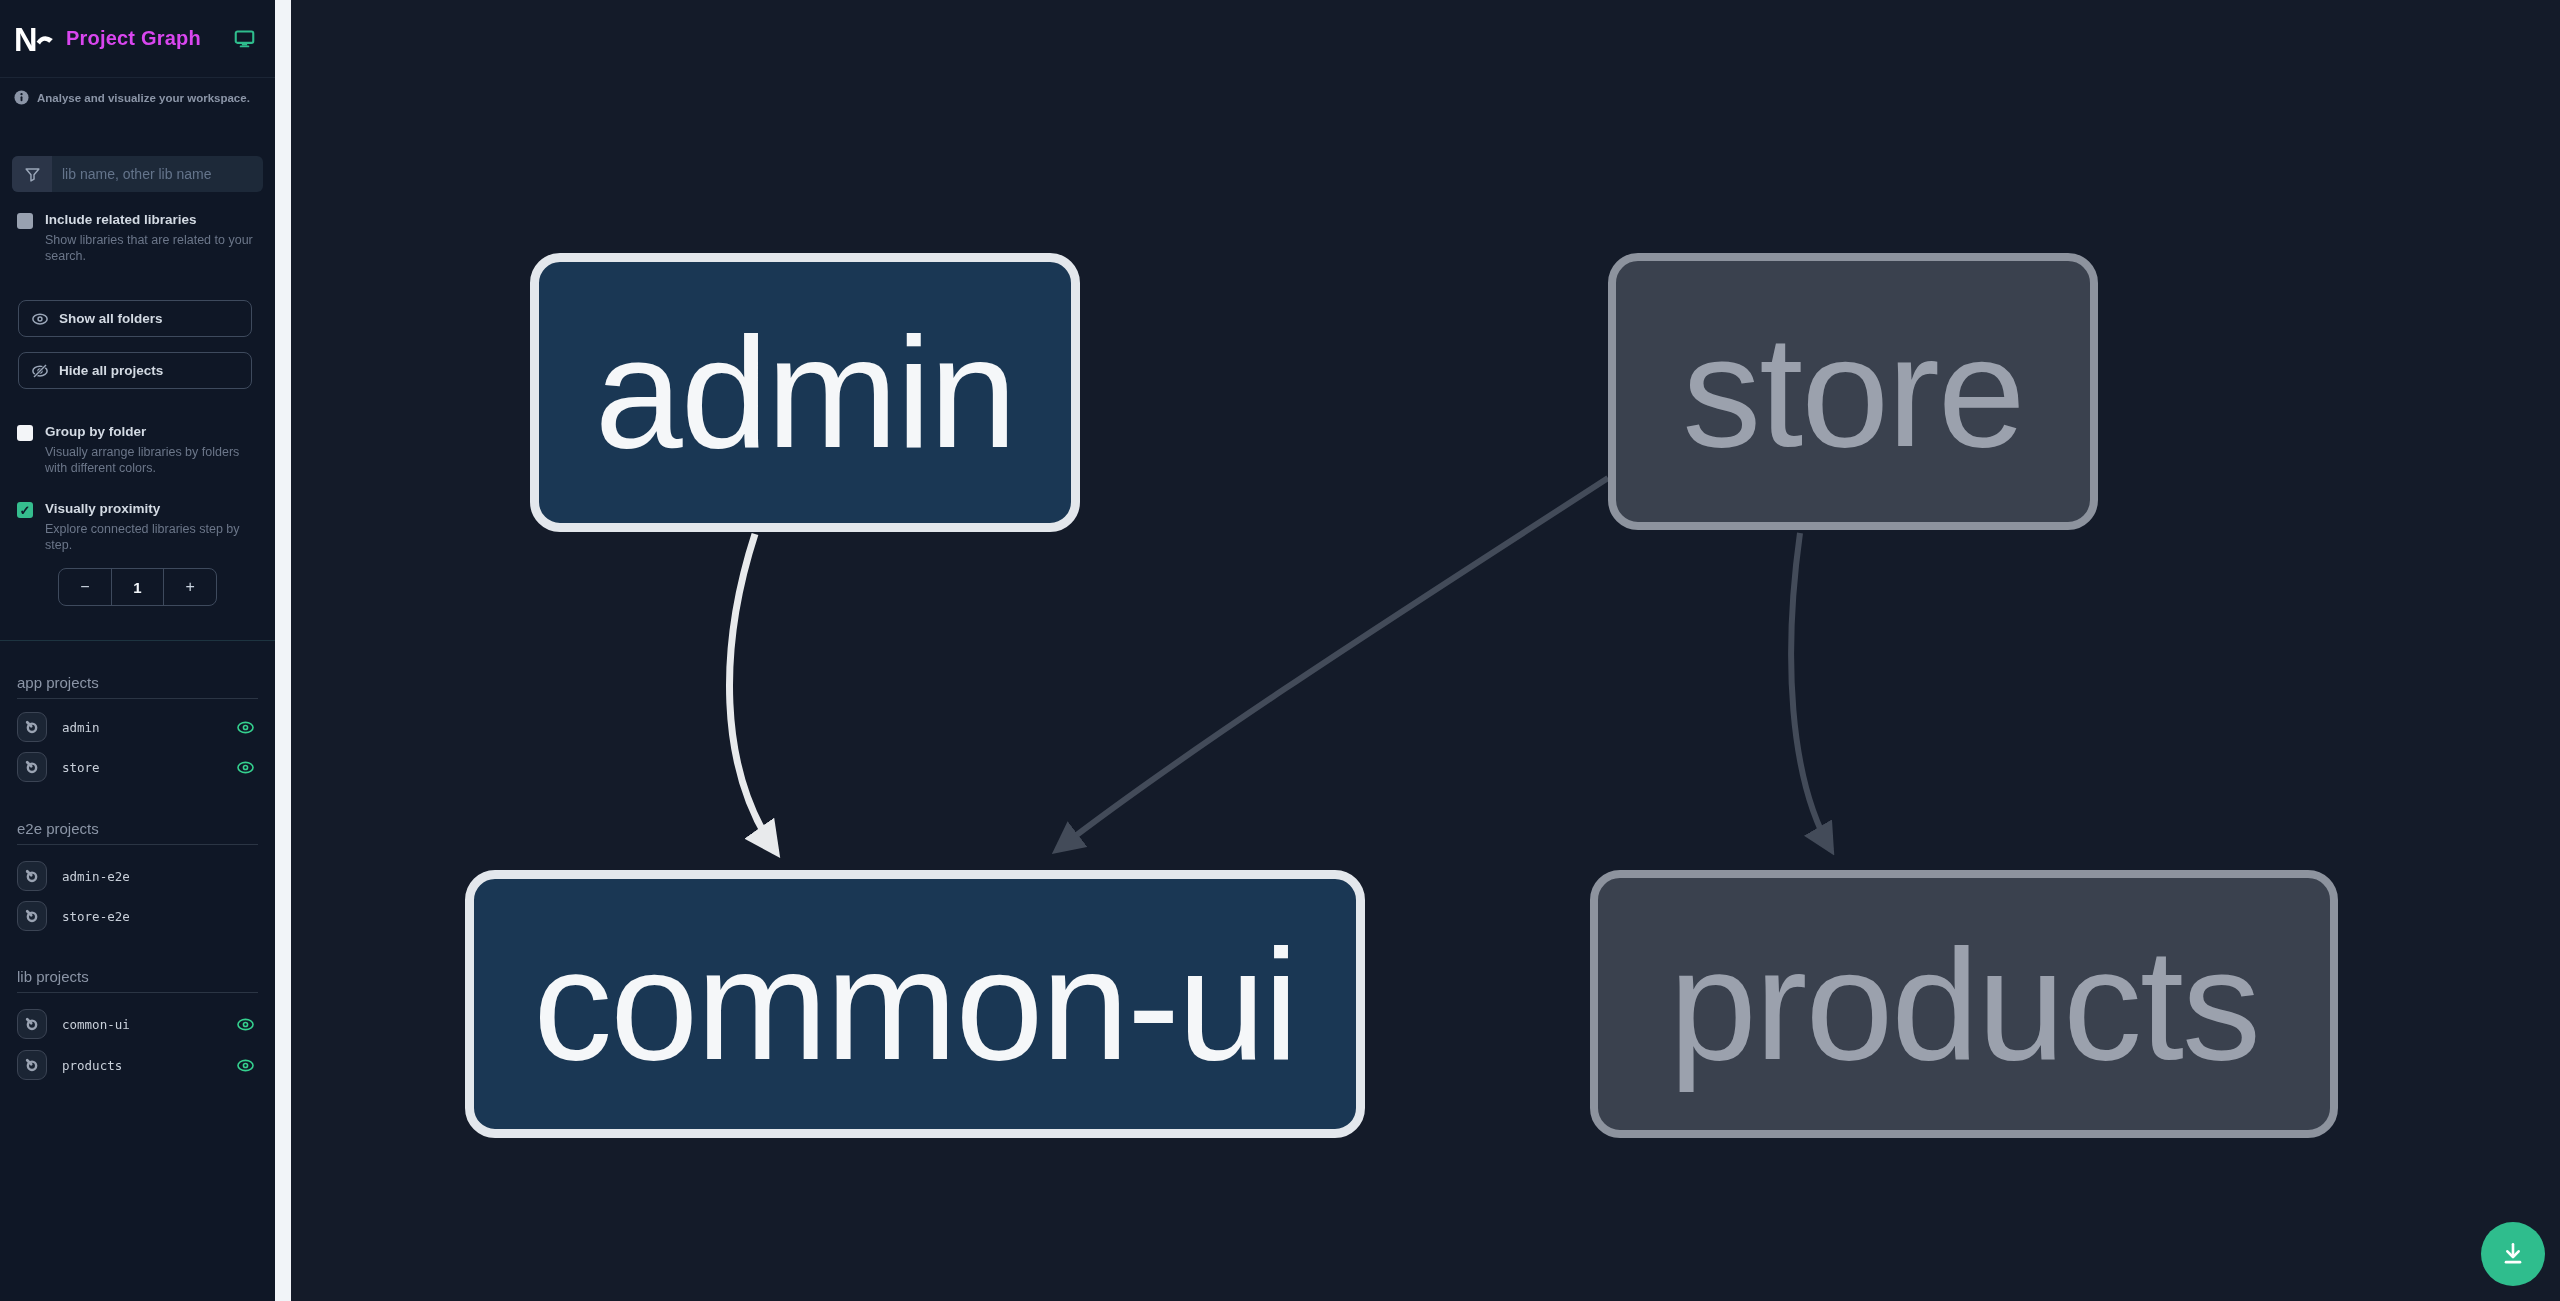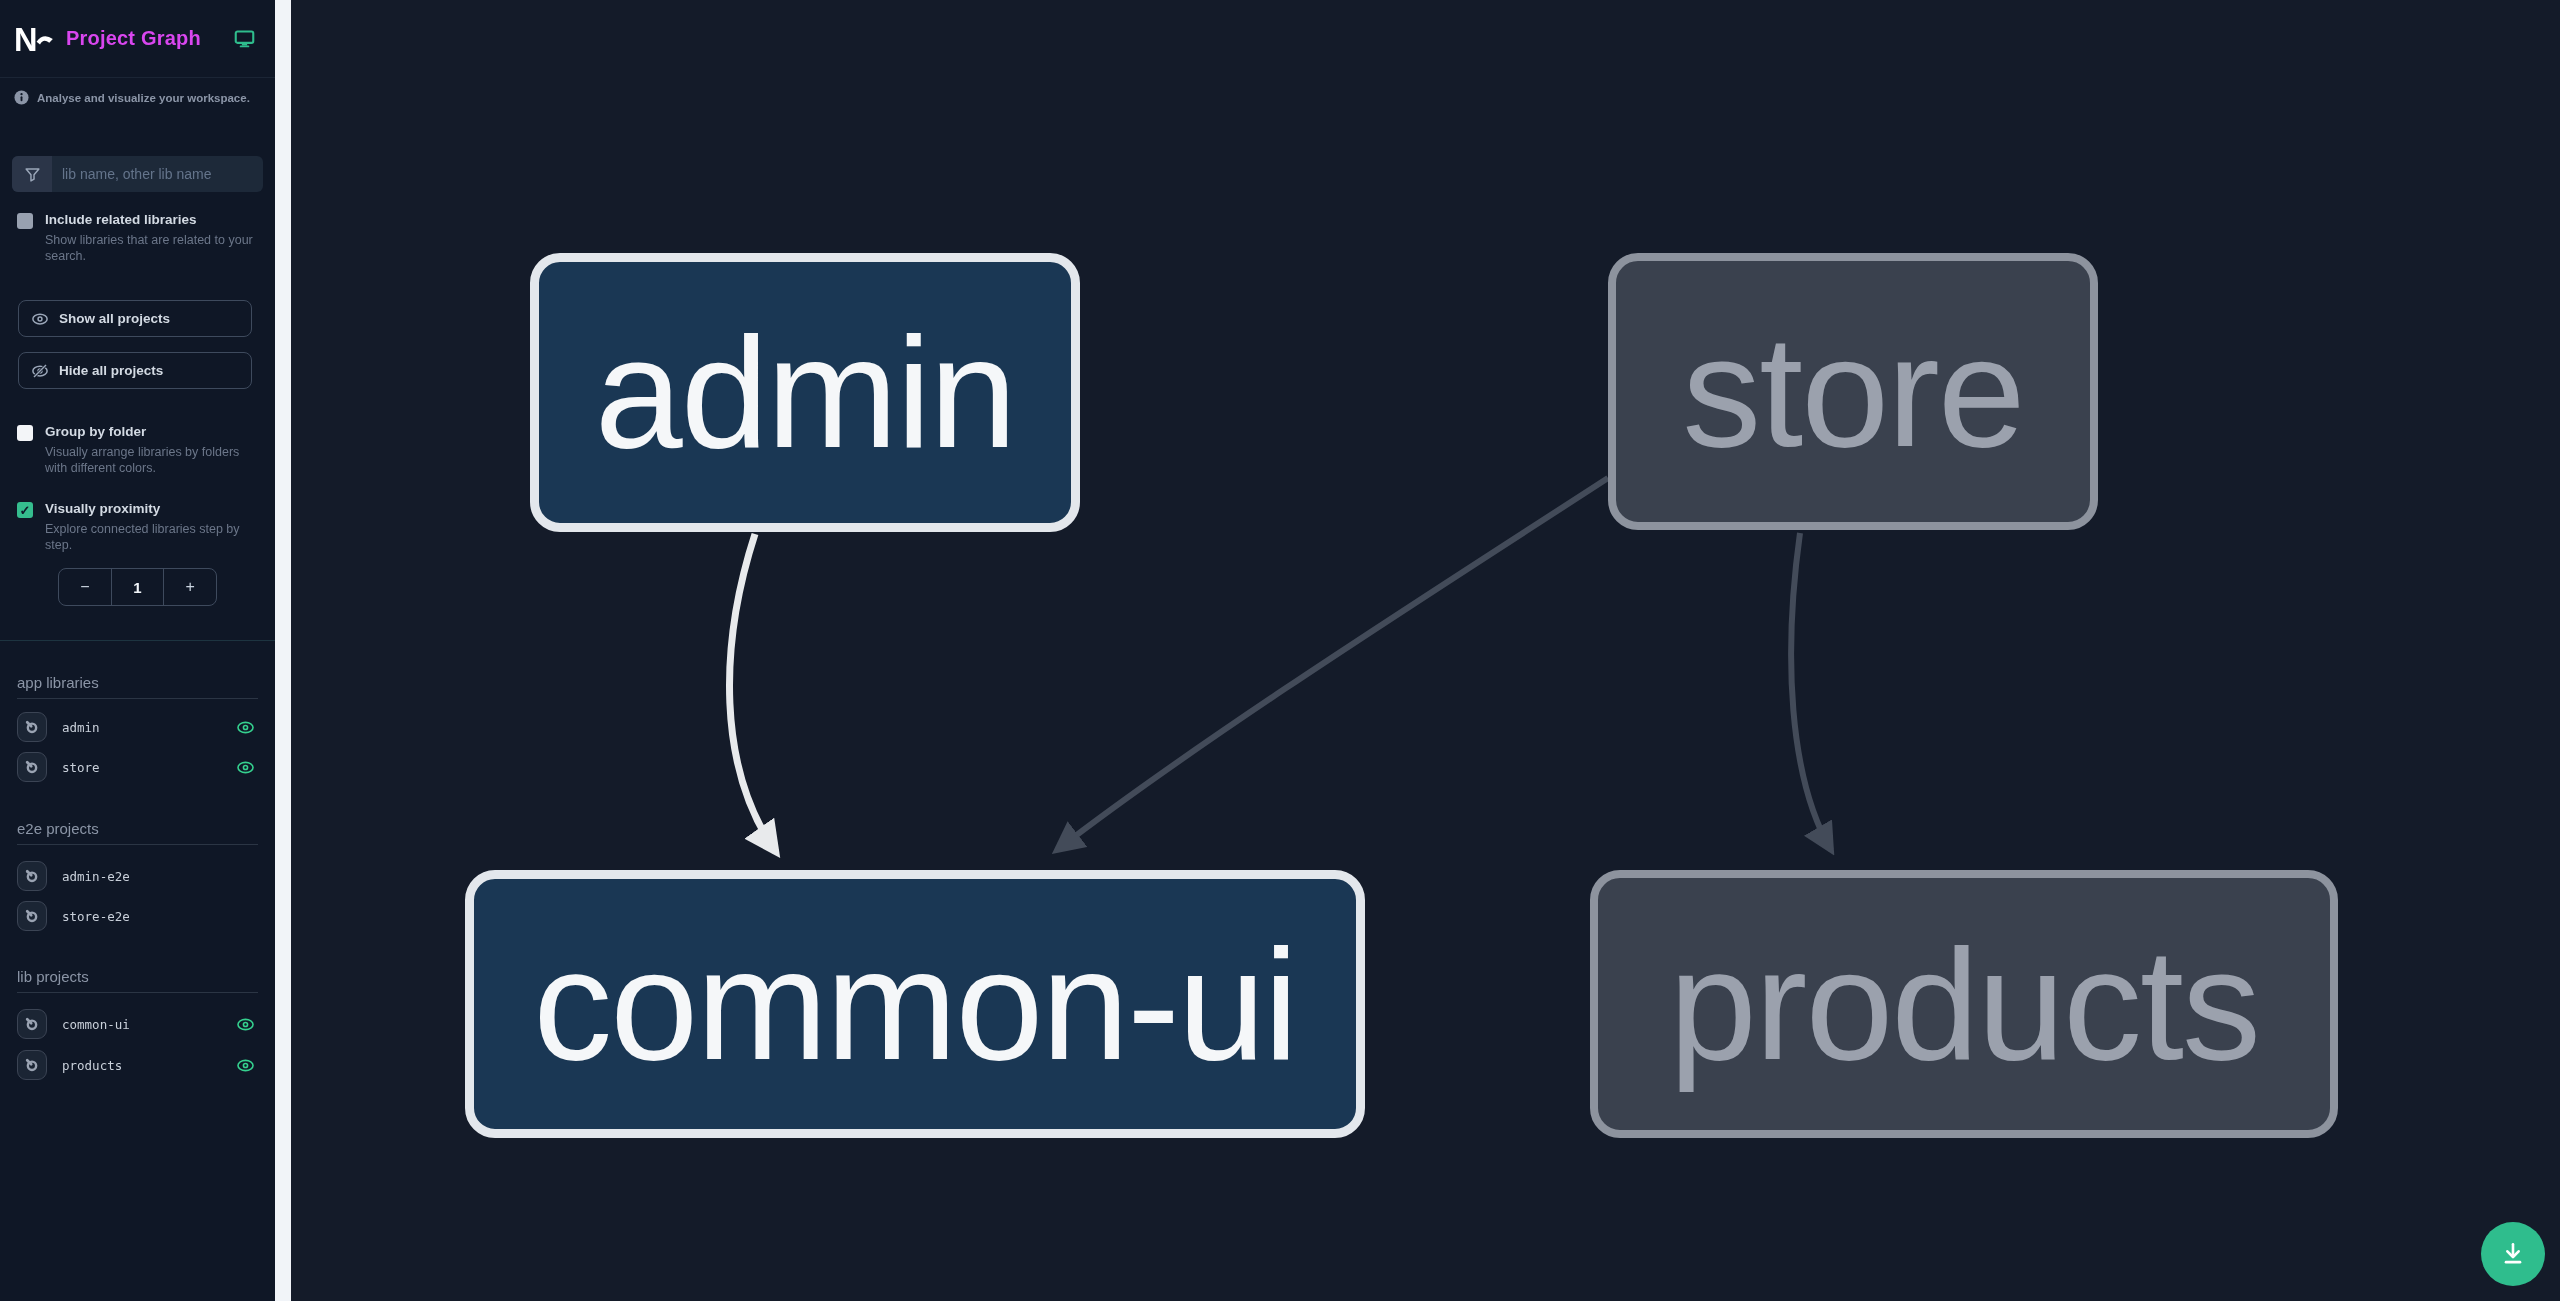--- a/index.html
+++ b/index.html
@@ -156,21 +156,21 @@
       <span class="cb cb-gray"></span>
       <div class="lbl">Include related libraries</div>
       <div class="desc">Show libraries that are related to your search.</div>
     </div>
 
     <button class="sb-btn" style="top:300px">
       <svg width="18" height="18" viewBox="0 0 24 24">
         <ellipse cx="12" cy="12" rx="9.5" ry="6.5" fill="none" stroke="#9aa6b8" stroke-width="2"></ellipse>
         <circle cx="12" cy="12" r="2.6" fill="none" stroke="#9aa6b8" stroke-width="2"></circle>
       </svg>
-      <span>Show all projects</span>
+      <span>Show all folders</span>
     </button>
 
     <button class="sb-btn" style="top:352px">
       <svg width="18" height="18" viewBox="0 0 24 24">
         <ellipse cx="12" cy="12" rx="9.5" ry="6.5" fill="none" stroke="#9aa6b8" stroke-width="2"></ellipse>
         <circle cx="12" cy="12" r="2.6" fill="none" stroke="#9aa6b8" stroke-width="2"></circle>
         <line x1="3" y1="21" x2="21" y2="3" stroke="#0f1726" stroke-width="4"></line>
         <line x1="4" y1="20" x2="20" y2="4" stroke="#9aa6b8" stroke-width="2"></line>
       </svg>
       <span>Hide all projects</span>
@@ -189,21 +189,21 @@
     </div>
 
     <div class="stepper">
       <div>−</div>
       <div class="val">1</div>
       <div>+</div>
     </div>
 
     <div class="sb-divider"></div>
 
-    <div class="section-title" style="top:674px">app libraries</div>
+    <div class="section-title" style="top:674px">app projects</div>
 
     <div class="proj-row" style="top:712px">
       <span class="proj-icon-btn">
         <svg width="16" height="16" viewBox="0 0 20 20">
           <circle cx="10" cy="11" r="5.2" fill="none" stroke="#9aa3b2" stroke-width="3"></circle>
           <path d="M4 4 l5 5" stroke="#9aa3b2" stroke-width="3.4" stroke-linecap="round"></path>
         </svg>
       </span>
       <span class="proj-name">admin</span>
       <span class="proj-eye">

